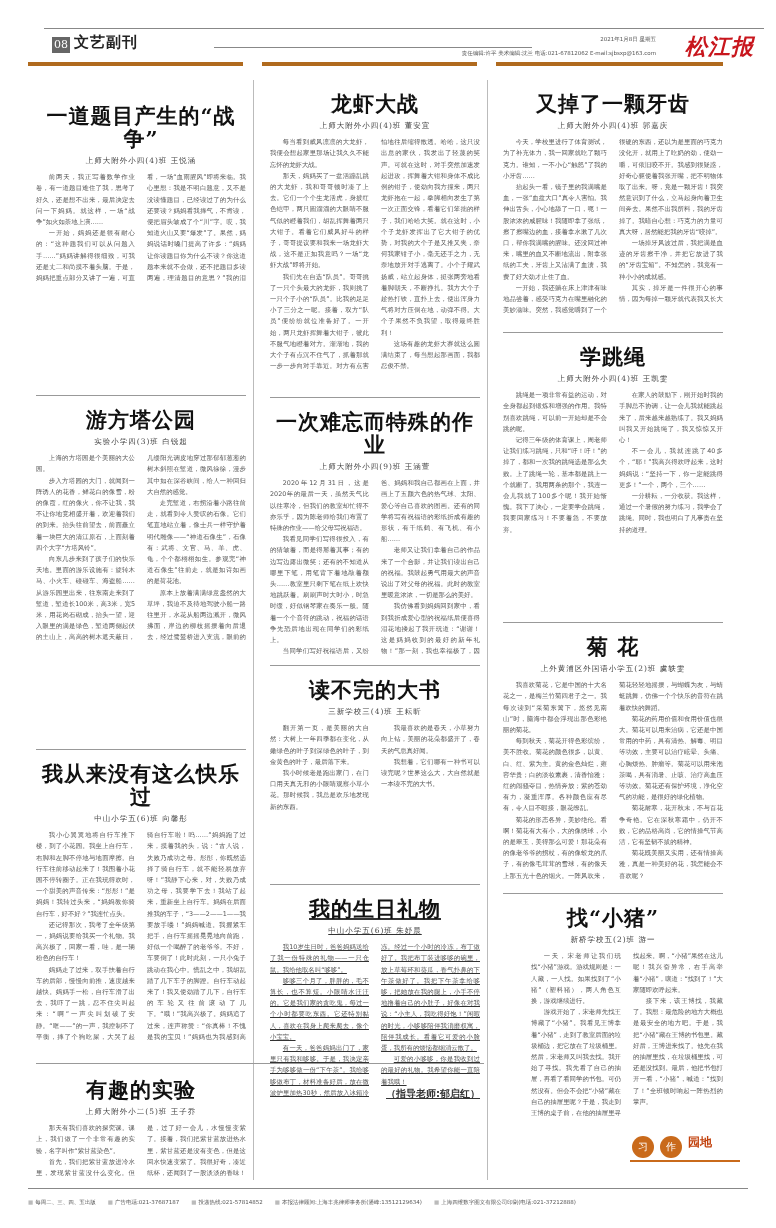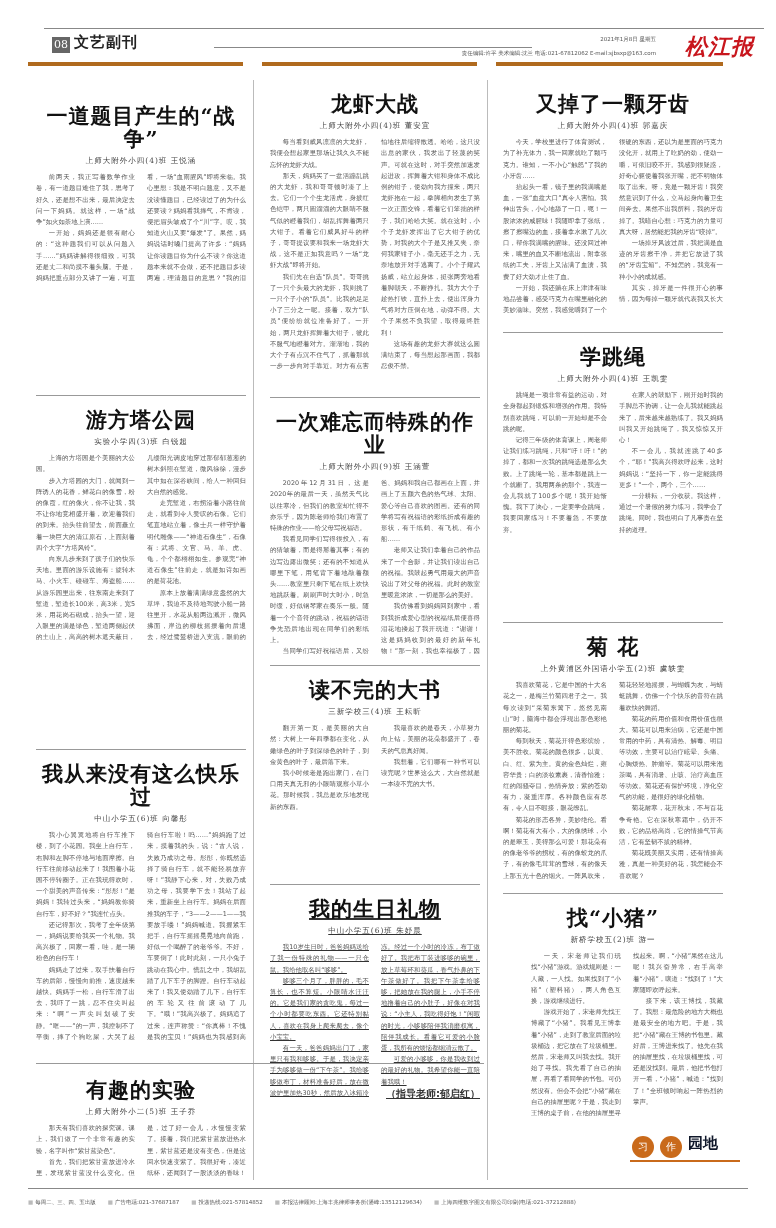--- a/index.html
+++ b/index.html
@@ -23,21 +23,21 @@
 
   .article { position: absolute; }
   .article h2 { text-align: center; font-size: 21px; font-weight: bold; color: #111; letter-spacing: 1px; line-height: 1.1; }
   .article .byline { text-align: center; font-size: 7.5px; color: #444; margin: 6px 0 6px; letter-spacing: 1px; }
   .article .body { column-count: 2; column-gap: 12px; font-family: "DejaVu Sans", sans-serif; font-size: 6.4px; line-height: 11.2px; color: #555; text-align: justify; }
   .article .body p { text-indent: 2em; }
   .article .teacher { text-align: right; font-family: "DejaVu Sans", sans-serif; font-size: 10px; line-height: 11.2px; color: #333; font-weight: bold; }
 
   .garden { position: absolute; left: 630px; top: 1130px; width: 110px; height: 40px; }
   .garden .c { position: absolute; width: 22px; height: 22px; border-radius: 50%; background: #c96a1b; color: #fff; font-size: 10px; text-align: center; line-height: 22px; }
-  .garden .t { position: absolute; left: 58px; top: 4px; font-family: "DejaVu Sans", sans-serif; font-size: 15px; color: #0f172a; font-weight: bold; text-align: center; }
+  .garden .t { position: absolute; left: 58px; top: 4px; font-family: "DejaVu Sans", sans-serif; font-size: 12px; color: #c2410c; font-weight: bold; text-align: center; }
   .garden .u { position: absolute; left: 0; top: 30px; width: 110px; border-top: 2px solid #c96a1b; }
 
   .footer { position: absolute; left: 28px; top: 1188px; width: 720px; }
   .footer .rule { border-top: 1px solid #888; }
   .footer .items { display: flex; gap: 12px; margin-top: 10px; font-family: "DejaVu Sans", sans-serif; font-size: 5.5px; color: #555; white-space: nowrap; }
   .footer .items span::before { content: "■"; color: #bbb; margin-right: 2px; }
 </style>
 </head>
 <body>
 

